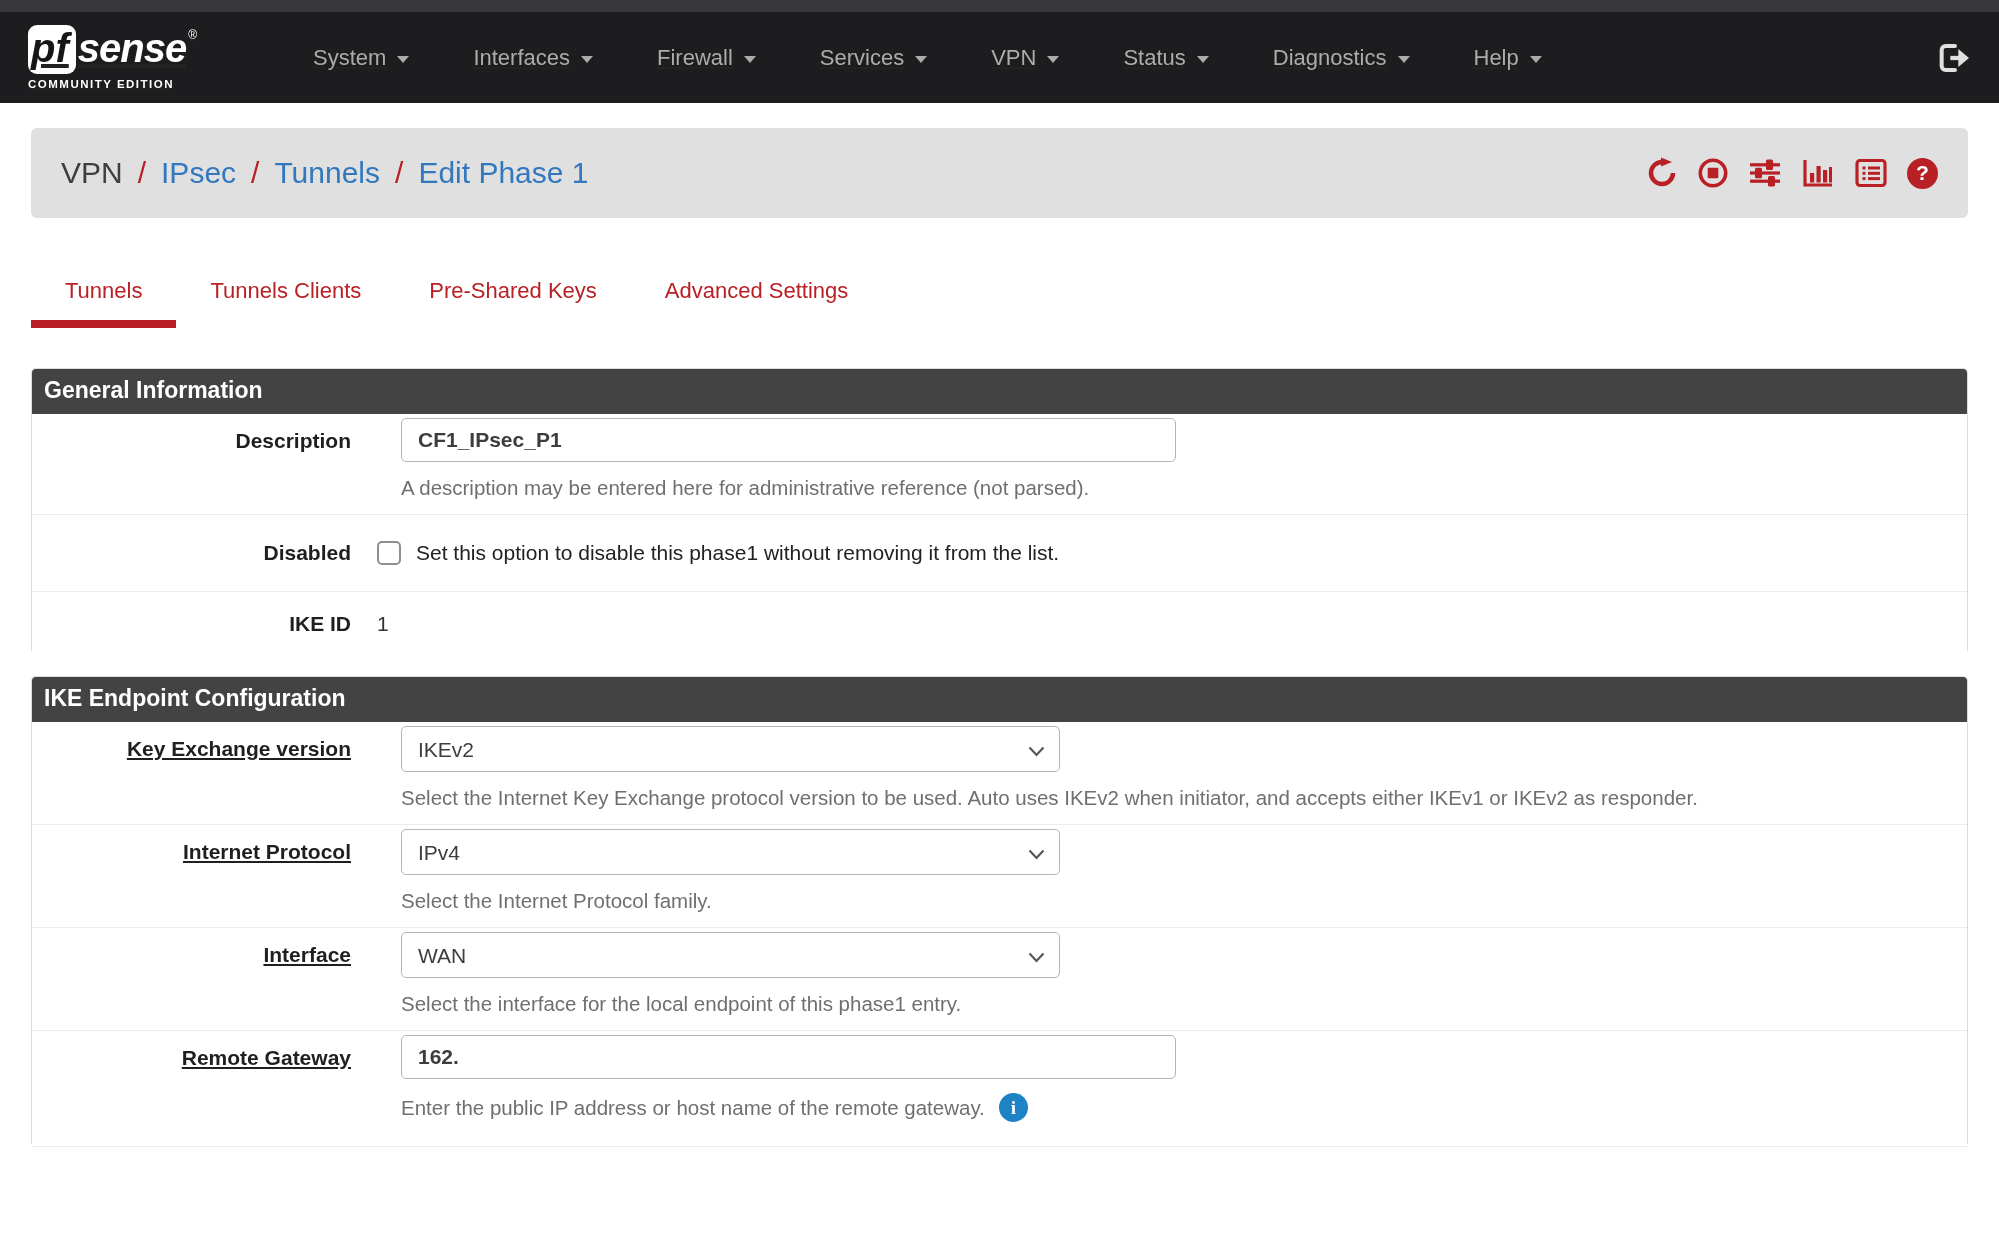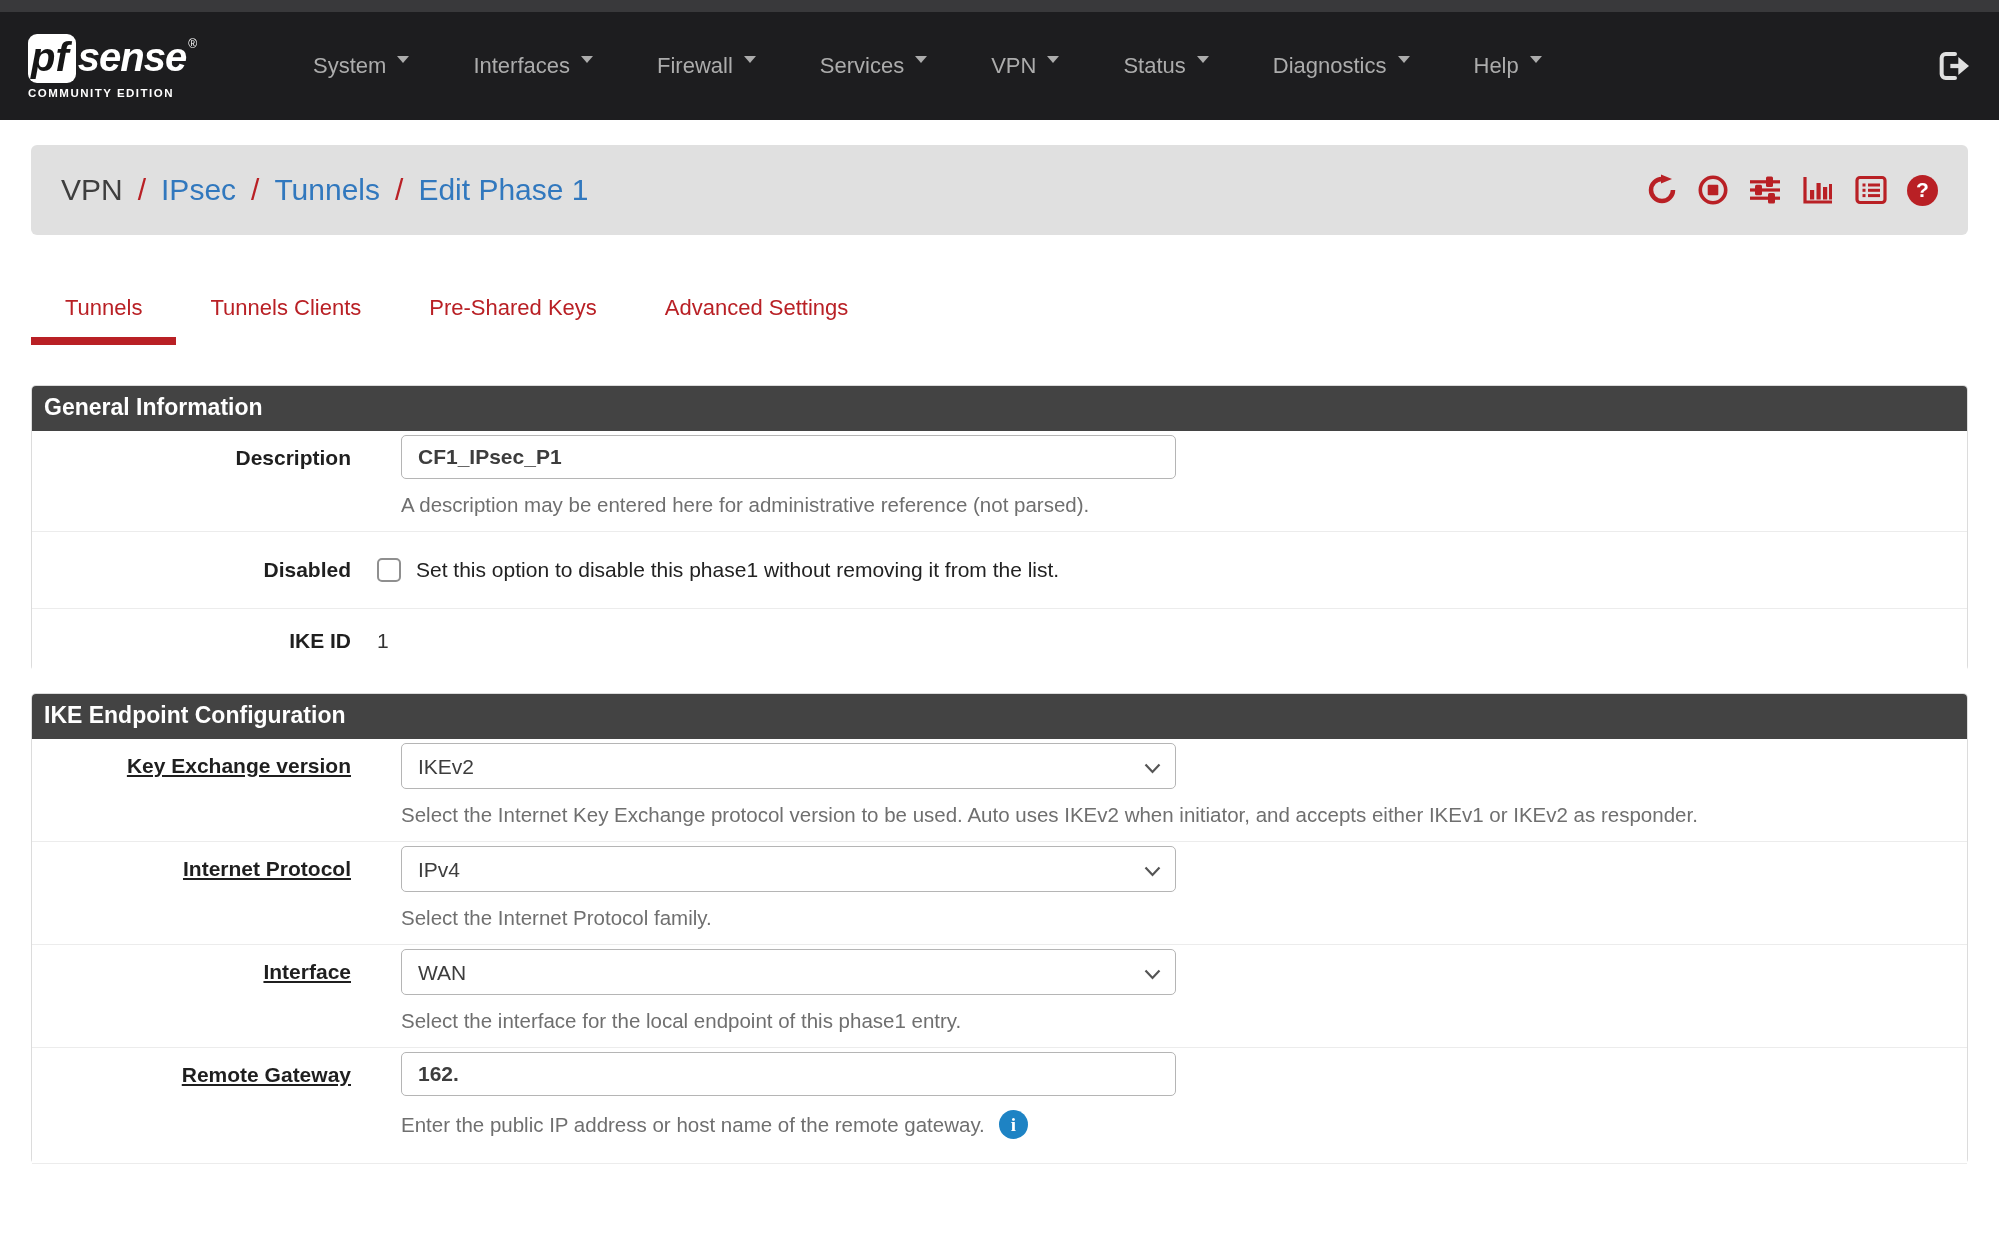--- a/index.html
+++ b/index.html
@@ -6,34 +6,34 @@
   html,body { margin:0; padding:0; }
   body {
     width:1999px; height:1236px; overflow:hidden;
     background:#ffffff;
     font-family:"Liberation Sans","DejaVu Sans",sans-serif;
     color:#222;
   }
 
   
   .navbar {
-    height:120px; background:#1d1d1f; border-top:12px solid #39393b;
-    display:flex; align-items:center; padding:0 28px;
+    height:103px; background:#1d1d1f; border-top:12px solid #39393b;
+    display:flex; align-items:center; padding:0 28px;text-decoration:underline;
   }
   .brand { display:flex; flex-direction:column; margin-right:80px; cursor:pointer; }
   .brand-row { display:flex; align-items:flex-start; line-height:1; }
   .logo-pf {
     background:#fff; color:#161616; font-weight:bold; font-style:italic;
     font-size:40px; padding:3px 7px 6px 3px; border-radius:9px;
   }
   .logo-sense { color:#fff; font-weight:bold; font-style:italic; font-size:40px; letter-spacing:-1px; margin-left:2px; padding-top:3px;}
   .logo-reg { color:#fff; font-size:12px; margin-left:2px; padding-top:4px;}
   .brand-sub { color:#fff; font-size:11.5px; font-weight:bold; letter-spacing:1.5px; margin-top:4px; }
   .nav-items { display:flex; gap:64px; flex:1; margin-left:36px; }
-  .nav-item { color:#acacac; font-size:22px; display:flex; gap:11px; cursor:pointer; white-space:nowrap; }
+  .nav-item { color:#acacac; font-size:22px; display:flex; align-items:center; gap:11px; cursor:pointer; white-space:nowrap; }
   .caret { width:0; height:0; border-left:6px solid transparent; border-right:6px solid transparent; border-top:7px solid #acacac; margin-top:3px; }
   .logout-btn { margin-left:40px; color:#e0e0e0; cursor:pointer; display:flex; align-items:center; }
 
   
   .breadcrumb-bar {
     margin:25px 31px 0; height:90px; background:#e0e0e0; border-radius:6px;
     display:flex; align-items:center; padding:0 30px;
   }
   .crumb { font-size:30px; }
   .crumb-current { color:#3e3e3e; }
@@ -76,21 +76,21 @@
   .row-check { padding:26px 0; }
   .row-static { padding:20px 0 18px;align-items:flex-end; }
   .u { text-decoration:underline; }
 
   .text-input {
     width:775px; height:44px; border:1.5px solid #b5b5b5; border-radius:5px;
     padding:0 16px; font-size:21px; color:#3d3d3d; background:#fff;
     font-family:"Liberation Sans","DejaVu Sans",sans-serif;
     font-weight:bold;
   }
-  .select-wrap { position:relative; width:775px; }
+  .select-wrap { position:relative; width:659px; }
   .sel {
     width:100%; height:46px; appearance:none; -webkit-appearance:none; -moz-appearance:none;
     border:1.5px solid #b5b5b5; border-radius:5px; background:#fff;
     padding:0 44px 0 16px; font-size:21px; color:#3d3d3d;
     font-family:"Liberation Sans","DejaVu Sans",sans-serif;
   }
   .chevron { position:absolute; right:15px; top:17px; pointer-events:none; color:#555; }
   .help-text { margin-top:14px; font-size:20.5px; color:#6f6f6f; display:flex; align-items:center; }
   .static-value { font-size:21px; color:#333; }
   .check-line { display:flex; align-items:center; gap:15px; font-size:21px; color:#222; }

